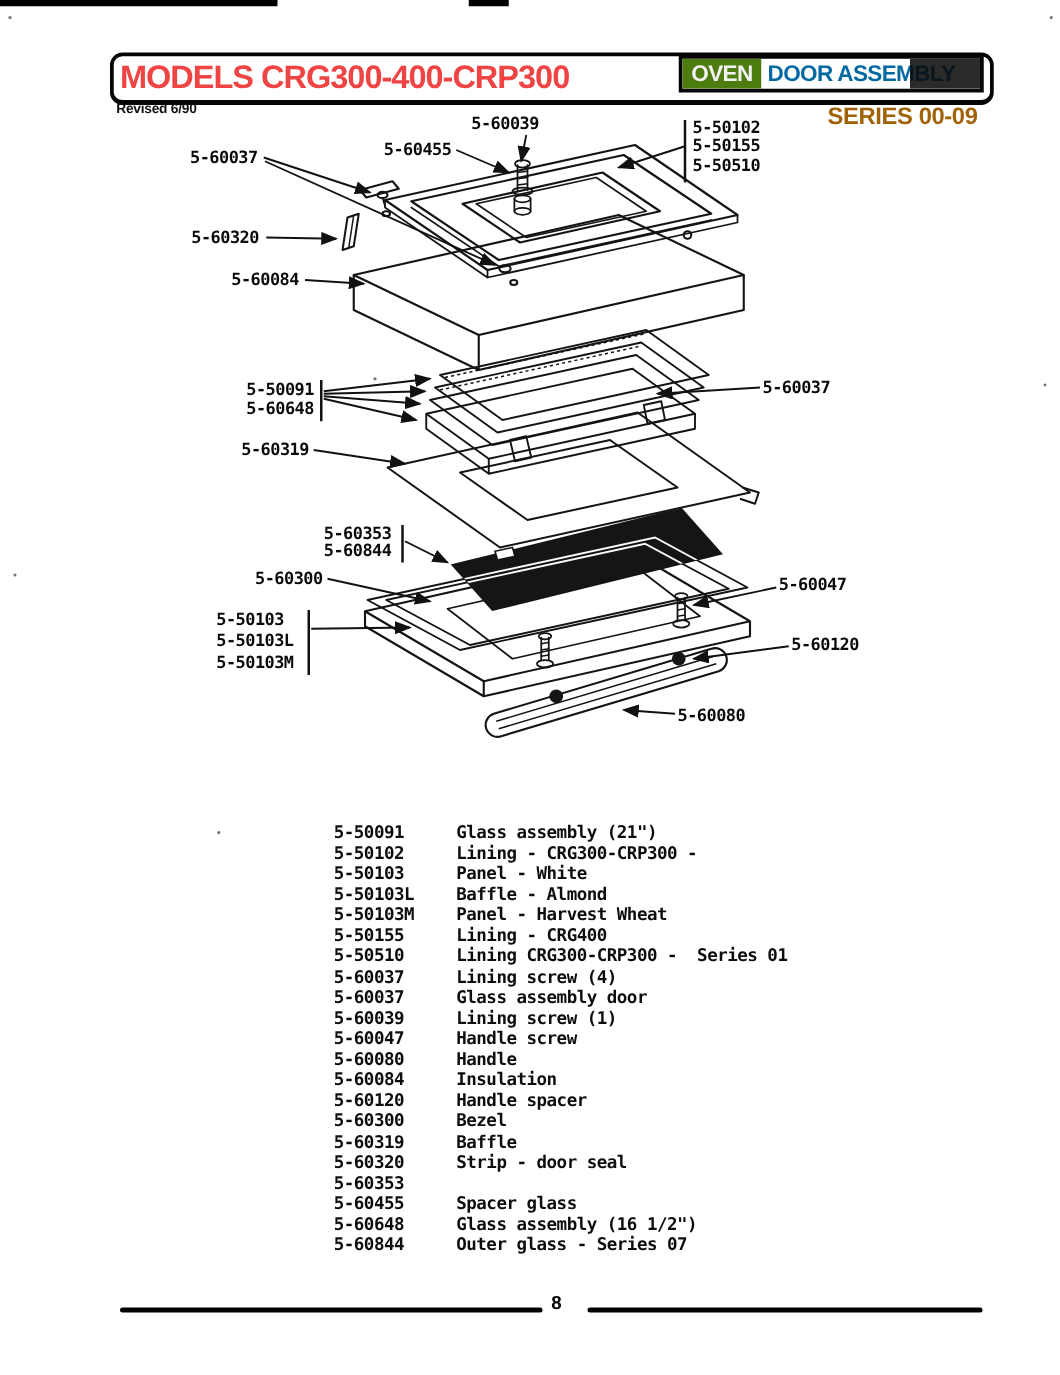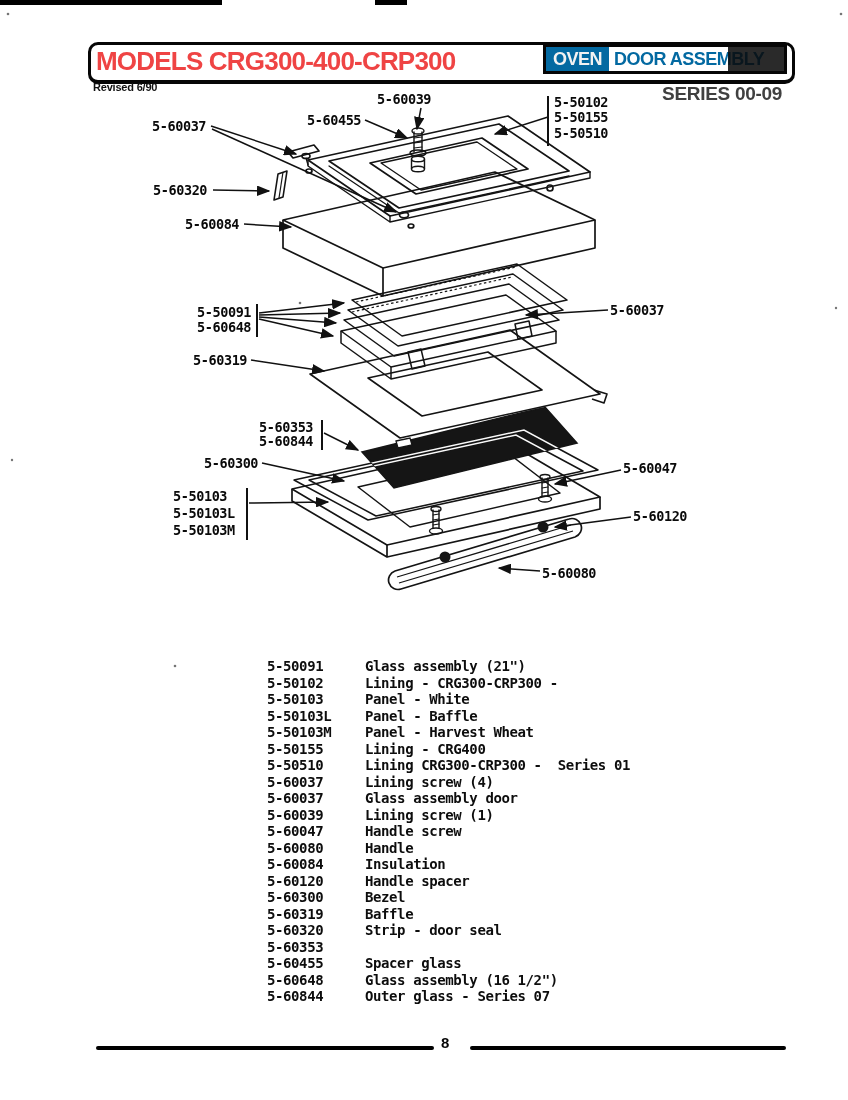--- a/index.html
+++ b/index.html
@@ -9,30 +9,30 @@
   
   .topbar{left:0;top:0;width:222px;height:5px;background:#000;}
   .topdash{left:375px;top:0;width:32px;height:5px;background:#000;}
   
   .title-box{left:88px;top:42px;width:701px;height:35px;border:3px solid #060606;
              border-bottom-width:4px;border-radius:10px;}
   .models-title{left:96px;top:46px;font-family:"Liberation Sans",sans-serif;
                 font-weight:bold;font-size:26px;letter-spacing:-0.8px;color:#ef4444;}
   .assembly-box{left:543px;top:44px;width:244px;height:30px;border:3px solid #060606;
                 box-sizing:border-box;display:flex;align-items:stretch;overflow:hidden;}
-  .oven-chip{background:#0369a1;color:#f2f2f2;font-family:"Liberation Sans",sans-serif;
+  .oven-chip{background:#4d7c0f;color:#f2f2f2;font-family:"Liberation Sans",sans-serif;
              font-weight:bold;font-size:18px;letter-spacing:-0.5px;display:flex;
              align-items:center;padding:0 7px;}
   .door-text{font-family:"Liberation Sans",sans-serif;font-weight:bold;font-size:18px;
              letter-spacing:-0.5px;display:flex;align-items:center;padding-left:5px;color:#0369a1;}
   .smudge{position:absolute;right:0;top:0;bottom:0;width:56px;background:#0a0a0a;opacity:.87;}
   .revised{left:93px;top:81px;font-family:"Liberation Sans",sans-serif;font-weight:bold;
            font-size:11px;letter-spacing:-0.2px;color:#111;}
   .series{right:66px;top:83px;font-family:"Liberation Sans",sans-serif;font-weight:bold;
-          font-size:19px;letter-spacing:-0.3px;color:#404040;}
+          font-size:19px;letter-spacing:-0.3px;color:#a16207;}
   
   .callout{position:absolute;font-weight:bold;font-size:13.5px;letter-spacing:-0.4px;
            white-space:nowrap;color:#0a0a0a;line-height:14px;}
   .callout.group div{line-height:15.4px;}
   .callout.group.tight div{line-height:14.4px;}
   .callout.group.wide div{line-height:17px;}
   
   .parts-list{left:267px;top:658px;}
   .plrow{display:flex;height:16.5px;font-weight:bold;font-size:14px;letter-spacing:-0.4px;}
   .pn{width:98px;flex:0 0 98px;}
@@ -241,21 +241,21 @@
   <div class="plrow">
       <span class="pn">5-50102</span>
       <span class="pd">Lining - CRG300-CRP300 -</span>
     </div>
   <div class="plrow">
       <span class="pn">5-50103</span>
       <span class="pd">Panel - White</span>
     </div>
   <div class="plrow">
       <span class="pn">5-50103L</span>
-      <span class="pd">Panel - Baffle</span>
+      <span class="pd">Baffle - Almond</span>
     </div>
   <div class="plrow">
       <span class="pn">5-50103M</span>
       <span class="pd">Panel - Harvest Wheat</span>
     </div>
   <div class="plrow">
       <span class="pn">5-50155</span>
       <span class="pd">Lining - CRG400</span>
     </div>
   <div class="plrow">

